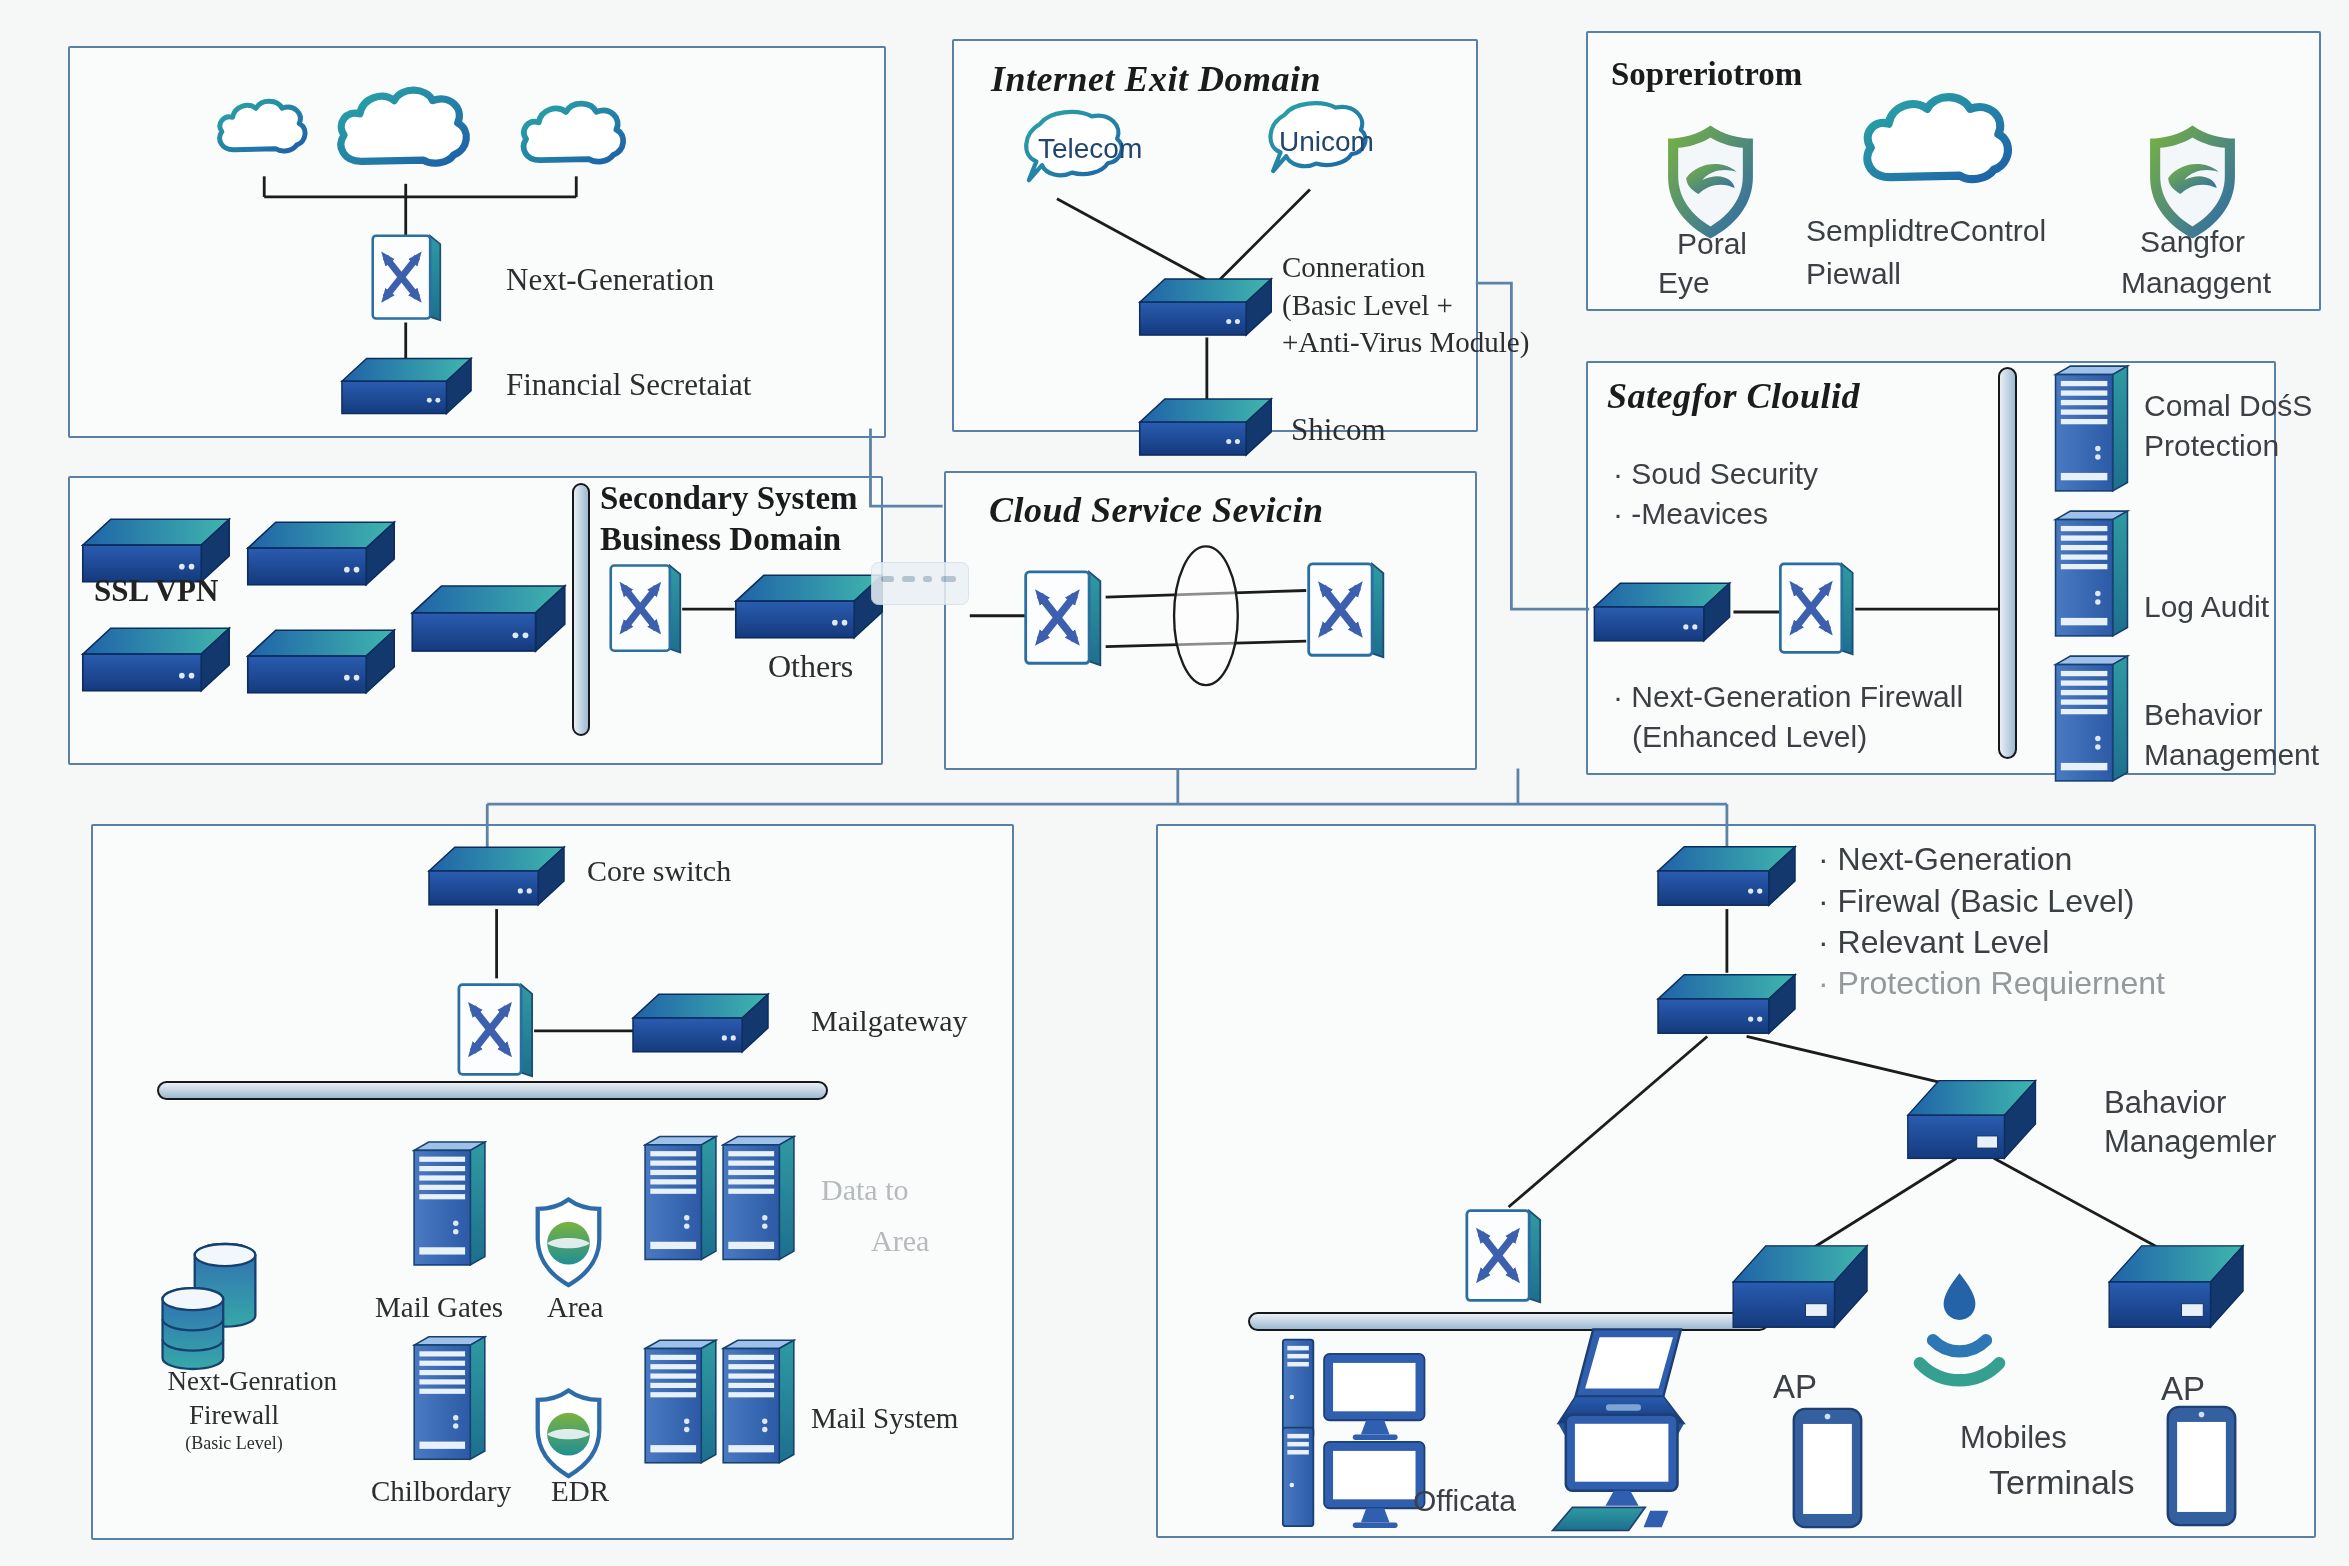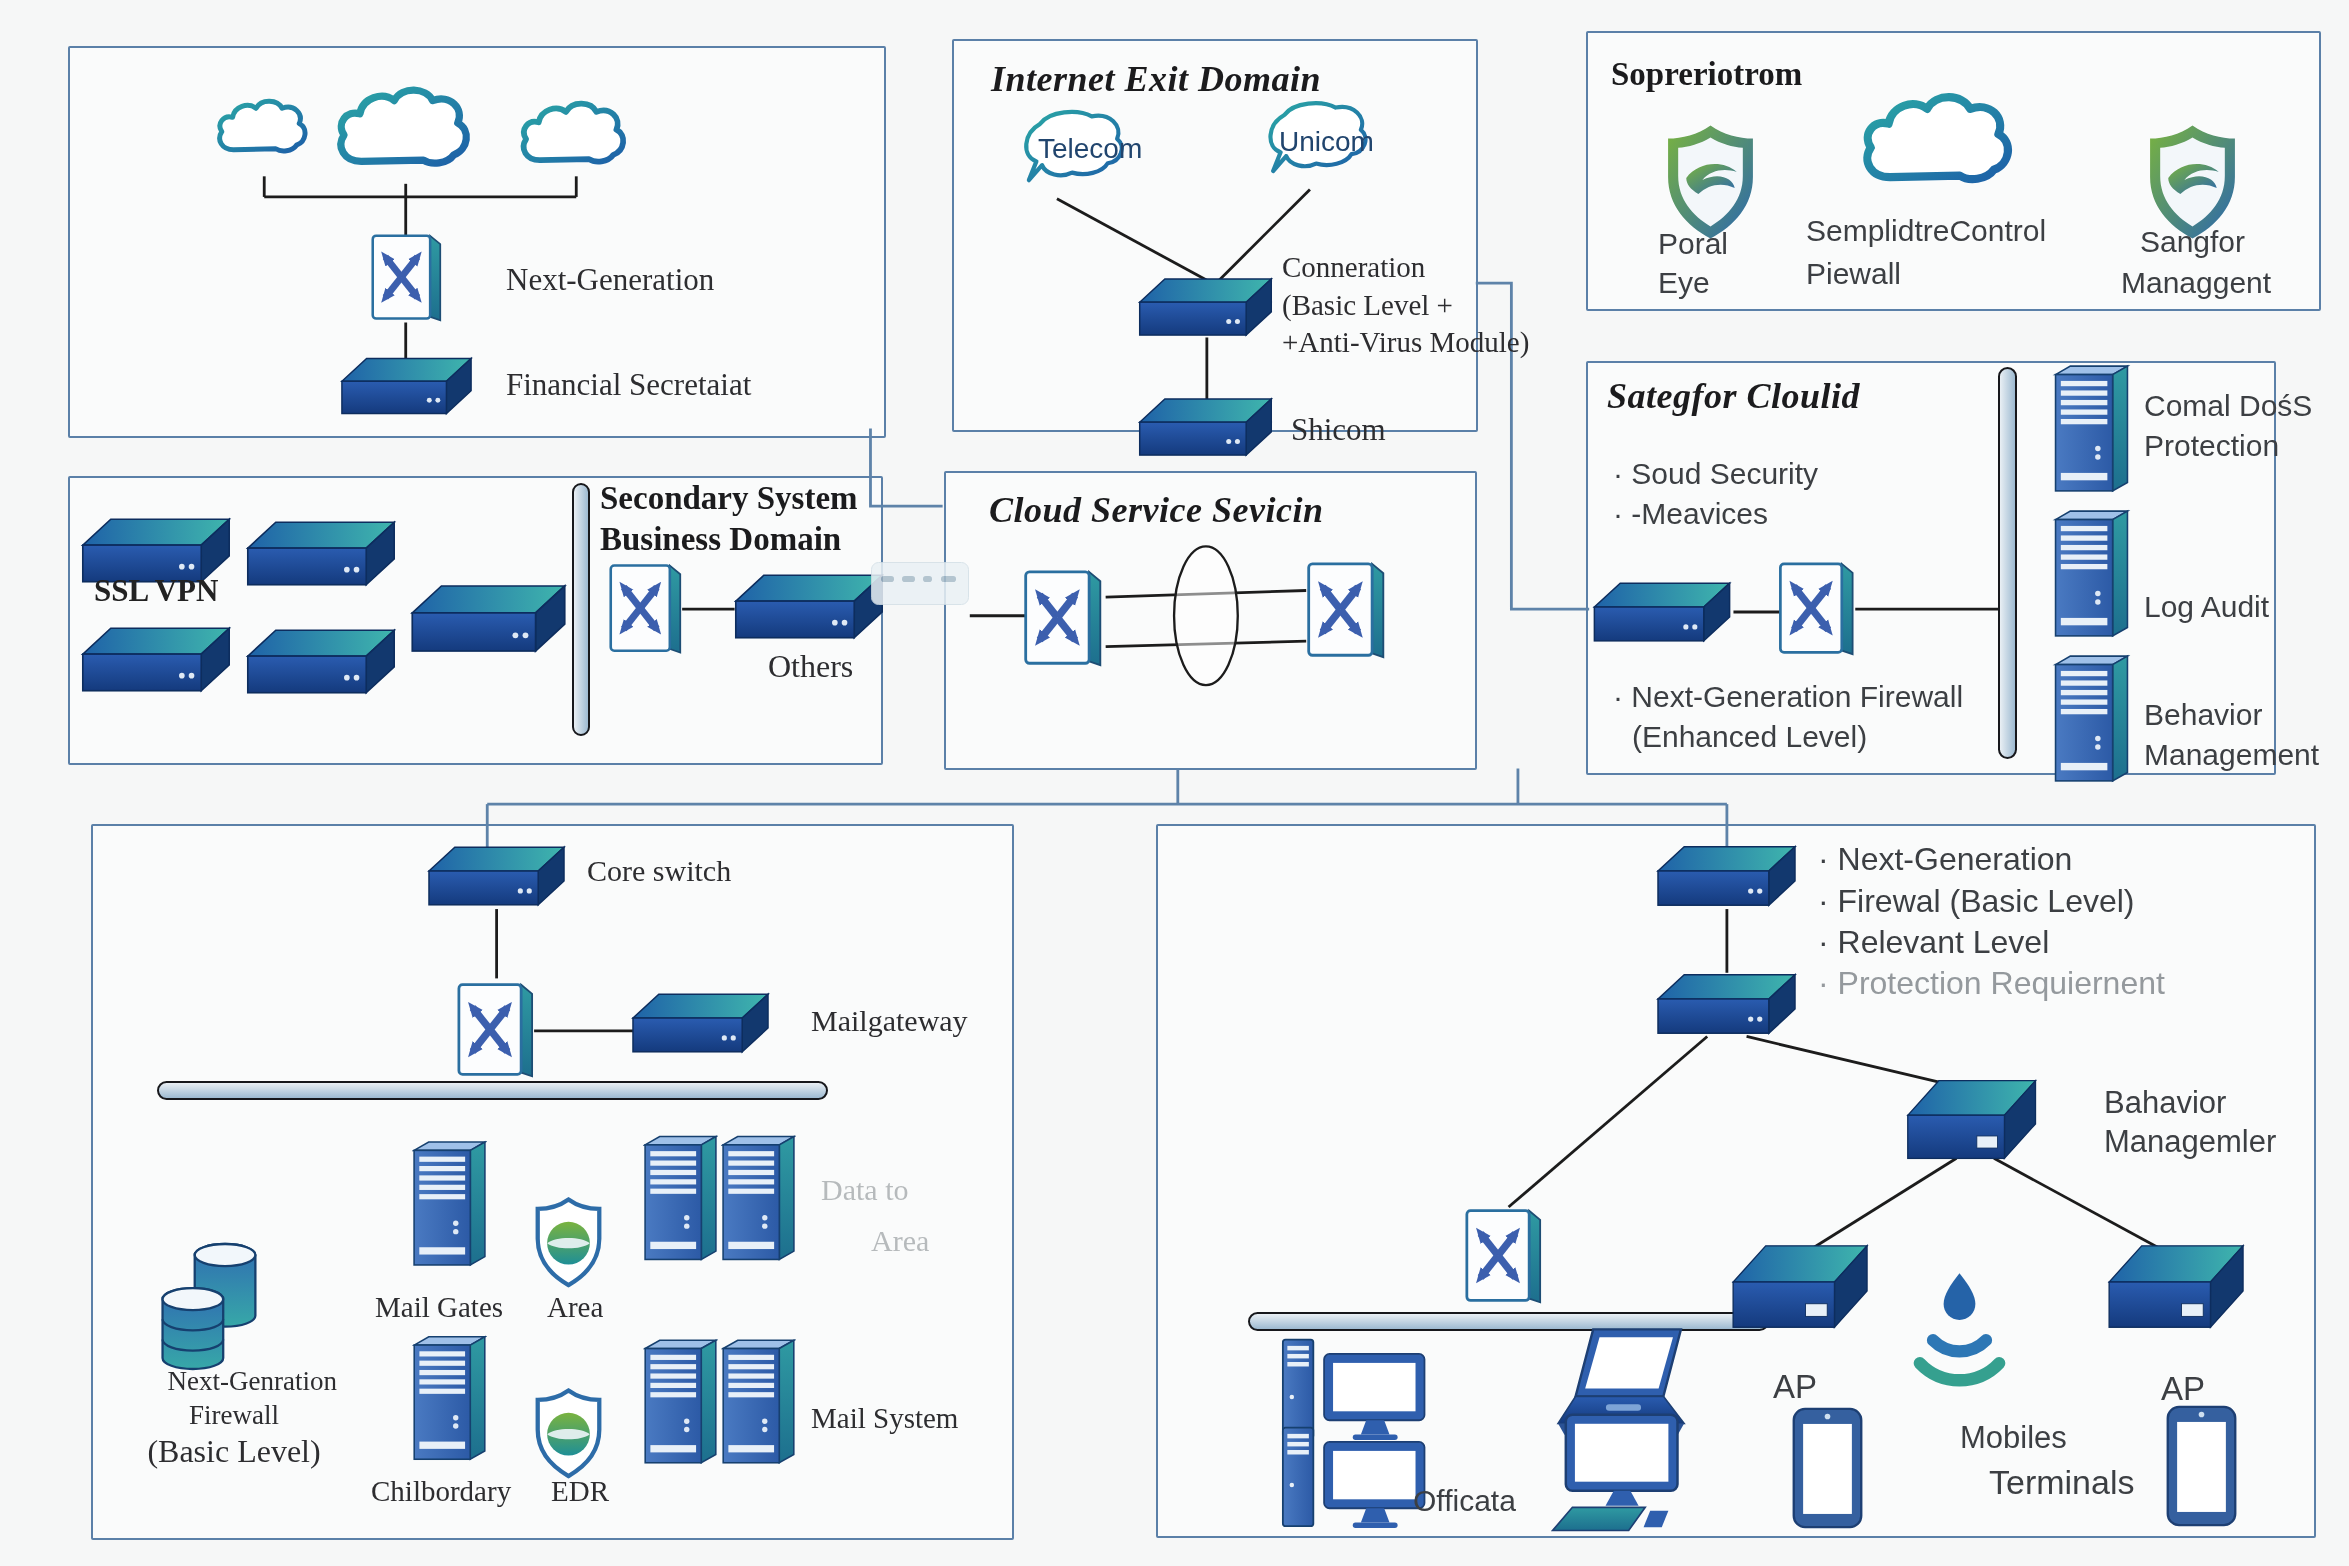--- a/index.html
+++ b/index.html
@@ -268,21 +268,21 @@
   <span class="t ls" style="left:1282px;top:326px">+Anti-Virus Module)</span>
   <svg class="icon" style="left:1136px;top:397px;width:139px;height:60px" viewBox="0 0 148 64" width="139" height="60">
       <use href="#sym-appliance"></use>
     </svg>
   <span class="t ls" style="left:1291px;top:412px;font-size:31px">Shicom</span>
 
   <span class="t title2" style="left:1611px;top:56px">Sopreriotrom</span>
   <svg class="icon" style="left:1660px;top:120px;width:101px;height:124px" viewBox="0 0 108 132" width="101" height="124">
       <use href="#sym-shieldlogo"></use>
     </svg>
-  <span class="t lsans" style="left:1658px;top:227px;width:108px;text-align:left">Poral</span>
+  <span class="t lsans" style="left:1658px;top:227px;width:108px;text-align:center">Poral</span>
   <span class="t lsans" style="left:1658px;top:266px;width:108px;">Eye</span>
   <svg class="icon" style="left:1853px;top:82px;width:178px;height:122px" viewBox="0 0 190 130" width="178" height="122">
       <use href="#sym-cloud"></use>
     </svg>
   <span class="t lsans" style="left:1806px;top:214px">SemplidtreControl</span>
   <span class="t lsans" style="left:1806px;top:257px">Piewall</span>
   <svg class="icon" style="left:2142px;top:120px;width:101px;height:124px" viewBox="0 0 108 132" width="101" height="124">
       <use href="#sym-shieldlogo"></use>
     </svg>
   <span class="t lsans" style="left:2127px;top:225px;width:131px;text-align:center">Sangfor</span>
@@ -366,21 +366,21 @@
   <svg class="icon" style="left:631px;top:991px;width:139px;height:64px" viewBox="0 0 148 68" width="139" height="64">
       <use href="#sym-appliance"></use>
     </svg>
   <span class="t ls" style="left:811px;top:1004px;font-size:30px">Mailgateway</span>
   <div class="busH" style="left:157px;top:1081px;width:667px;height:15px"></div>
   <svg class="icon" style="left:153px;top:1242px;width:111px;height:129px" viewBox="0 0 118 138" width="111" height="129">
       <use href="#sym-db"></use>
     </svg>
   <span class="t ls" style="left:131px;top:1366px;width:206px;text-align:right;font-size:27px">Next-Genration</span>
   <span class="t ls" style="left:131px;top:1400px;width:206px;text-align:center;font-size:27px">Firewall</span>
-  <span class="t ls" style="left:131px;top:1433px;width:206px;text-align:center;font-size:32px">(Basic Level)</span>
+  <span class="t ls" style="left:131px;top:1433px;width:206px;text-align:center;font-size:18px">(Basic Level)</span>
   <svg class="icon" style="left:412px;top:1134px;width:75px;height:139px" viewBox="0 0 80 148" width="75" height="139">
       <use href="#sym-server"></use>
     </svg>
   <span class="t ls" style="left:375px;top:1291px;font-size:29px">Mail Gates</span>
   <svg class="icon" style="left:530px;top:1196px;width:77px;height:96px" viewBox="0 0 82 102" width="77" height="96">
       <use href="#sym-shieldball"></use>
     </svg>
   <span class="t ls" style="left:547px;top:1291px;font-size:29px">Area</span>
   <svg class="icon" style="left:643px;top:1122px;width:75px;height:152px" viewBox="0 0 80 162" width="75" height="152">
       <use href="#sym-server"></use>

